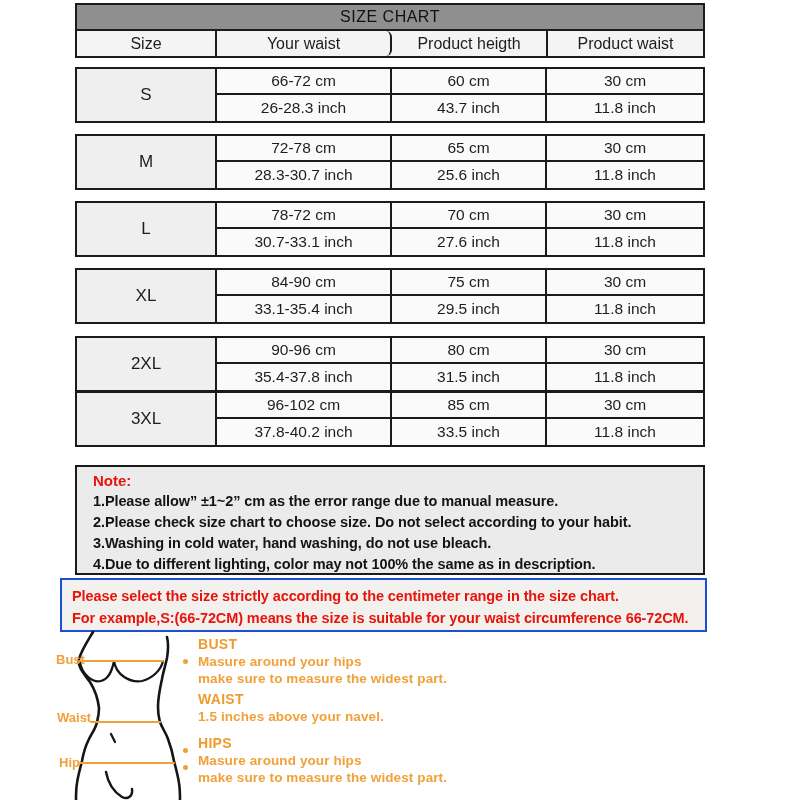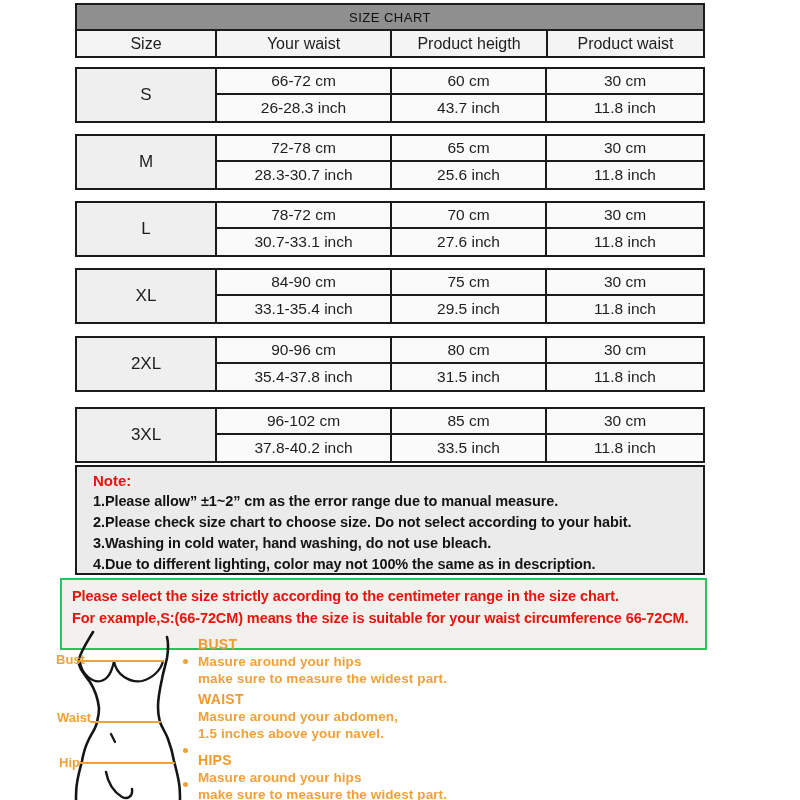--- a/index.html
+++ b/index.html
@@ -5,33 +5,33 @@
   html,body{margin:0;padding:0;background:#ffffff;}
   #canvas{
     position:relative;width:800px;height:800px;background:#ffffff;overflow:hidden;
     font-family:"Liberation Sans","DejaVu Sans",sans-serif;color:#1d1d1d;
   }
   
   .title-bar{
     position:absolute;left:75px;top:3px;width:630px;height:28px;
     background:#8f8f8f;border:2px solid #1b1b1b;box-sizing:border-box;
     display:flex;align-items:center;justify-content:center;
-    font-size:13px;letter-spacing:.5px;color:#111;
+    font-size:16px;letter-spacing:.5px;color:#111;
   }
   
   .col-header{
     position:absolute;left:75px;top:29px;width:630px;height:29px;
     border:2px solid #1b1b1b;box-sizing:border-box;display:flex;background:#f4f4f4;
   }
   .col-header .hcell{
     display:flex;align-items:center;justify-content:center;
     font-size:16px;color:#1d1d1d;box-sizing:border-box;border-right:2px solid #1b1b1b;
   }
   .col-header .hcell:last-child{border-right:none;}
-  .hc-0{width:140px;} .hc-1{width:175px;} .hc-2{width:155px;} .hc-3{flex:1;}
+  .hc-0{width:140px;} .hc-1{width:175px;border-radius:6px;} .hc-2{width:155px;} .hc-3{flex:1;}
   
   .size-block{
     position:absolute;left:75px;width:630px;height:56px;
     border:2px solid #1b1b1b;box-sizing:border-box;display:flex;background:#fafafa;
   }
   .size-cell{
     width:140px;box-sizing:border-box;border-right:2px solid #1b1b1b;background:#efefef;
     display:flex;align-items:center;justify-content:center;font-size:17px;
   }
   .data-grid{flex:1;display:grid;grid-template-columns:175px 155px 1fr;grid-template-rows:1fr 1fr;}
@@ -44,22 +44,22 @@
   
   .note-box{
     position:absolute;left:75px;top:465px;width:630px;height:110px;
     background:#ebebeb;border:2px solid #1b1b1b;box-sizing:border-box;
     padding:3px 8px 0 16px;
   }
   .note-heading{font-size:15px;font-weight:700;color:#e8130b;line-height:21px;}
   .note-line{font-size:14.5px;font-weight:700;color:#141414;line-height:21px;letter-spacing:-.1px;}
   
   .warn-box{
-    position:absolute;left:60px;top:578px;width:647px;height:72px;
-    background:#f2f1ee;border:2px solid #22c55e;box-sizing:border-box;
+    position:absolute;left:60px;top:578px;width:647px;height:54px;
+    background:#f2f1ee;border:2px solid #1d4ed8;box-sizing:border-box;
     padding:5px 8px 0 10px;
   }
   .warn-line{font-size:14.5px;font-weight:700;color:#e8130b;line-height:22px;letter-spacing:-.1px;}
   
   .figure-svg{position:absolute;left:55px;top:630px;}
   .fig-label{
     position:absolute;font-size:13px;font-weight:700;color:#f0a139;line-height:14px;
   }
   
   .measure-guide{position:absolute;left:182px;top:636px;width:330px;}
@@ -142,21 +142,21 @@
     <div class="data-grid">
       <div class="dcell br bb">90-96 cm</div>
       <div class="dcell br bb">80 cm</div>
       <div class="dcell bb">30 cm</div>
       <div class="dcell br">35.4-37.8 inch</div>
       <div class="dcell br">31.5 inch</div>
       <div class="dcell">11.8 inch</div>
     </div>
   </div>
 
-  <div class="size-block" style="top:407px">
+  <div class="size-block" style="top:391px">
     <div class="size-cell">3XL</div>
     <div class="data-grid">
       <div class="dcell br bb">96-102 cm</div>
       <div class="dcell br bb">85 cm</div>
       <div class="dcell bb">30 cm</div>
       <div class="dcell br">37.8-40.2 inch</div>
       <div class="dcell br">33.5 inch</div>
       <div class="dcell">11.8 inch</div>
     </div>
   </div>
@@ -196,21 +196,20 @@
   <div class="measure-guide">
     <div class="m-group g1">
       <span class="m-bullet"></span>
       <div class="m-header">BUST</div>
       <div class="m-line">Masure around your hips</div>
       <div class="m-line">make sure to measure the widest part.</div>
     </div>
     <div class="m-group g2">
       <span class="m-bullet"></span>
       <div class="m-header">WAIST</div>
-      <div class="m-line">Masure around your abdomen,</div>
       <div class="m-line">1.5 inches above your navel.</div>
     </div>
     <div class="m-group g3">
       <span class="m-bullet"></span>
       <div class="m-header">HIPS</div>
       <div class="m-line">Masure around your hips</div>
       <div class="m-line">make sure to measure the widest part.</div>
     </div>
   </div>
 

